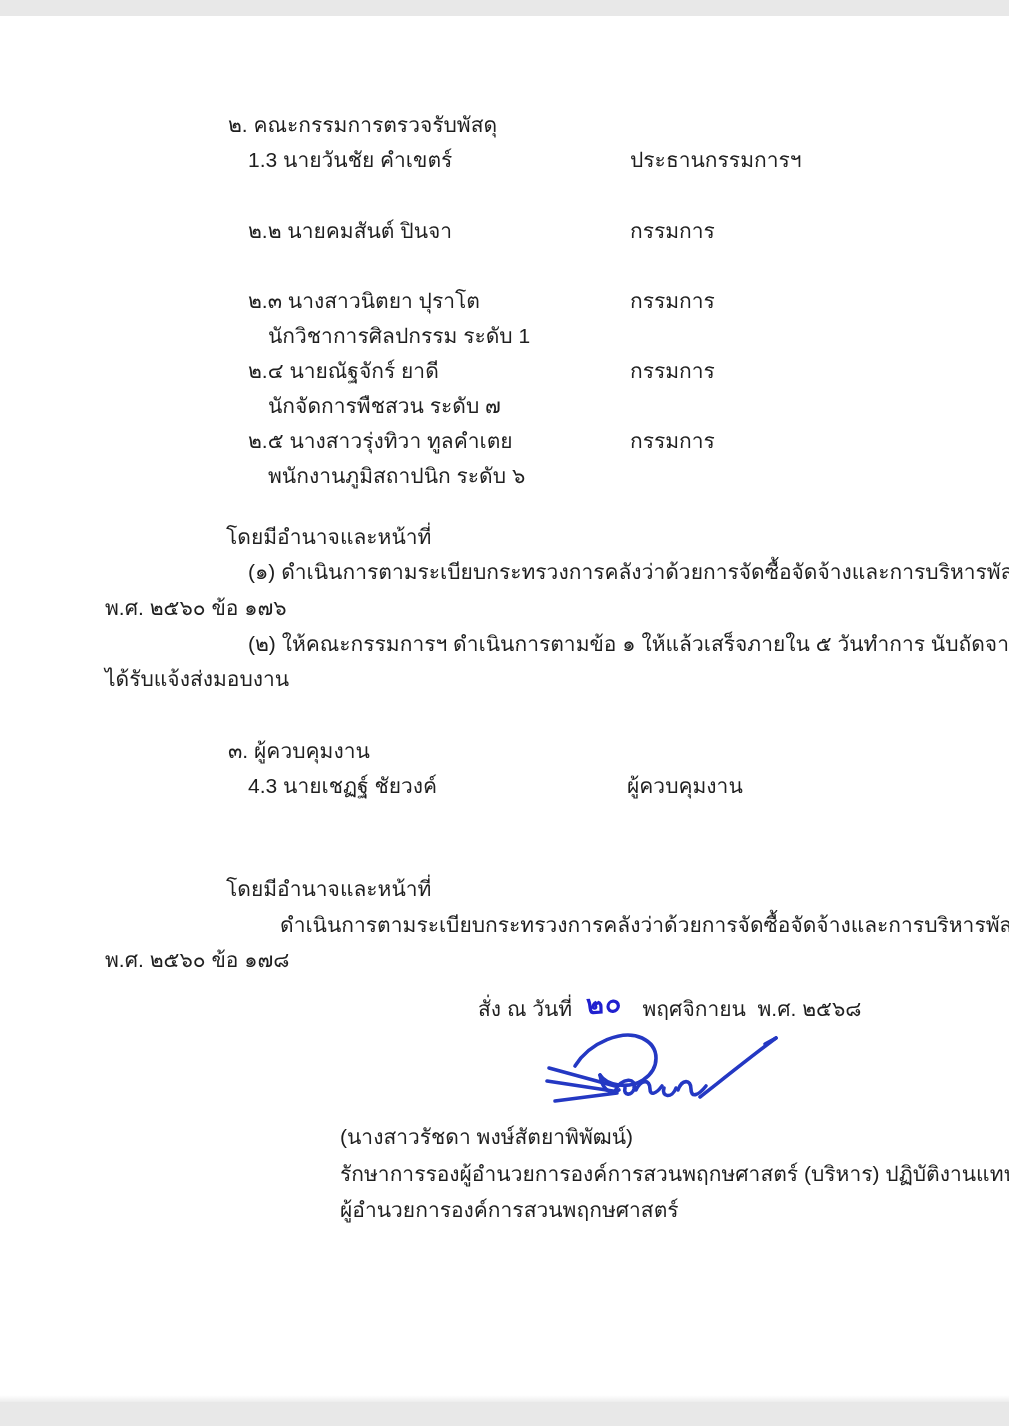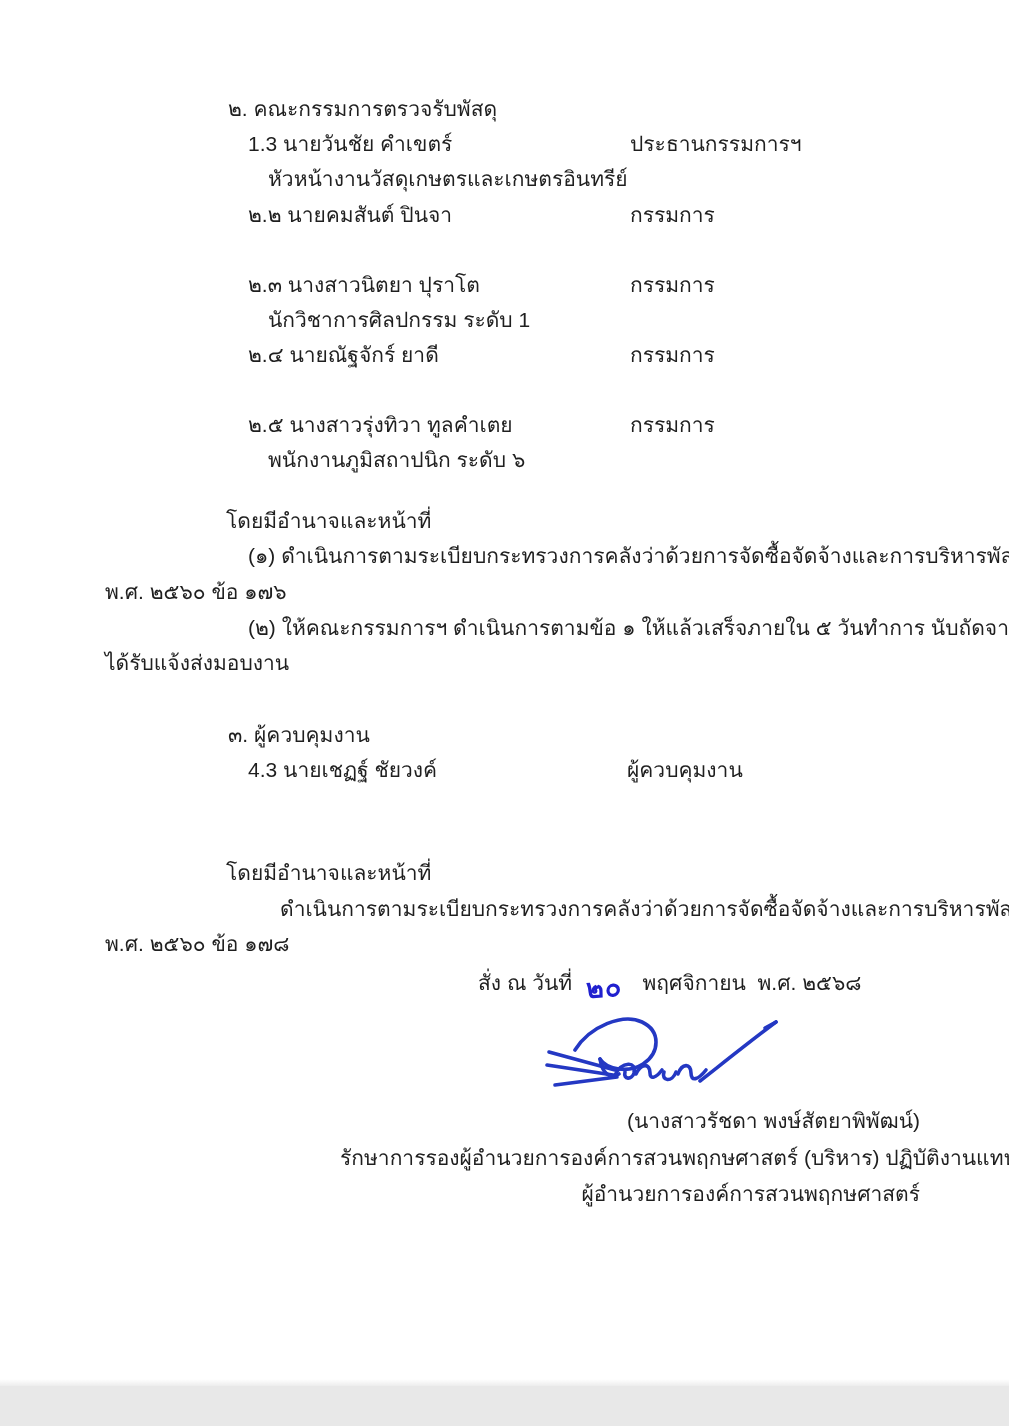--- a/index.html
+++ b/index.html
@@ -1,90 +1,90 @@
 <!DOCTYPE html>
 <html lang="th"><head>
 <meta charset="utf-8">
 <style>
   html,body{margin:0;padding:0;background:#e8e8e8;}
   .page{
     position:relative;
     width:1009px;height:1386px;
-    margin:0 auto;
+    margin:16px auto;
     background:#ffffff;
     font-family:"Liberation Sans","DejaVu Sans",sans-serif;
     font-size:21px;
     color:#1f1f1f;
     overflow:hidden;
   }
   .line{
     position:absolute;
     white-space:pre;
     line-height:26px;
   }
   .role{
     position:absolute;
     white-space:pre;
     line-height:26px;
   }
   .date-line{
     position:absolute;
     left:478px;top:966px;
     display:flex;
-    align-items:flex-start;
+    align-items:flex-end;
     white-space:pre;
   }
   .hand-day{
     color:#2020cf;
     font-size:27px;
     font-weight:600;
     margin:0 20px 0 14px;
     transform:rotate(-5deg) skewX(-4deg);
     display:inline-block;
     letter-spacing:1px;
   }
   .sig-wrap{
     position:absolute;
     left:545px;top:1012px;
     width:245px;height:100px;
   }
   .sign-block{
     position:absolute;
     left:340px;
     width:580px;
-    text-align:right;
+    text-align:left;
     white-space:pre;
     line-height:26px;
   }
   .scan-edge{
     position:absolute;
     left:0;bottom:0;width:100%;height:7px;
     background:linear-gradient(to bottom, rgba(0,0,0,0), rgba(0,0,0,0.07));
   }
 </style>
 </head>
 <body>
 
 <div class="page">
 
   <div class="line" style="left:228px;top:96px">๒. คณะกรรมการตรวจรับพัสดุ</div>
 
   <div class="line" style="left:248px;top:131px">1.3 นายวันชัย คำเขตร์</div>
   <div class="role" style="left:630px;top:131px">ประธานกรรมการฯ</div>
-  <div class="line" style="left:268px;top:166px">หัวหน้างานวัสดุเกษตรและเกษตรอินทรีย์</div>
 
   <div class="line" style="left:248px;top:202px">๒.๒ นายคมสันต์ ปินจา</div>
   <div class="role" style="left:630px;top:202px">กรรมการ</div>
 
   <div class="line" style="left:248px;top:272px">๒.๓ นางสาวนิตยา ปุราโต</div>
   <div class="role" style="left:630px;top:272px">กรรมการ</div>
   <div class="line" style="left:268px;top:307px">นักวิชาการศิลปกรรม ระดับ 1</div>
 
   <div class="line" style="left:248px;top:342px">๒.๔ นายณัฐจักร์ ยาดี</div>
   <div class="role" style="left:630px;top:342px">กรรมการ</div>
+  <div class="line" style="left:268px;top:377px">นักจัดการพืชสวน ระดับ ๗</div>
 
   <div class="line" style="left:248px;top:412px">๒.๕ นางสาวรุ่งทิวา ทูลคำเตย</div>
   <div class="role" style="left:630px;top:412px">กรรมการ</div>
   <div class="line" style="left:268px;top:447px">พนักงานภูมิสถาปนิก ระดับ ๖</div>
 
   <div class="line" style="left:226px;top:508px">โดยมีอำนาจและหน้าที่</div>
   <div class="line" style="left:248px;top:543px">(๑) ดำเนินการตามระเบียบกระทรวงการคลังว่าด้วยการจัดซื้อจัดจ้างและการบริหารพัสดุภาครัฐ</div>
   <div class="line" style="left:105px;top:579px">พ.ศ. ๒๕๖๐ ข้อ ๑๗๖</div>
   <div class="line" style="left:248px;top:615px">(๒) ให้คณะกรรมการฯ ดำเนินการตามข้อ ๑ ให้แล้วเสร็จภายใน ๕ วันทำการ นับถัดจากวันที่</div>
   <div class="line" style="left:105px;top:650px">ได้รับแจ้งส่งมอบงาน</div>

